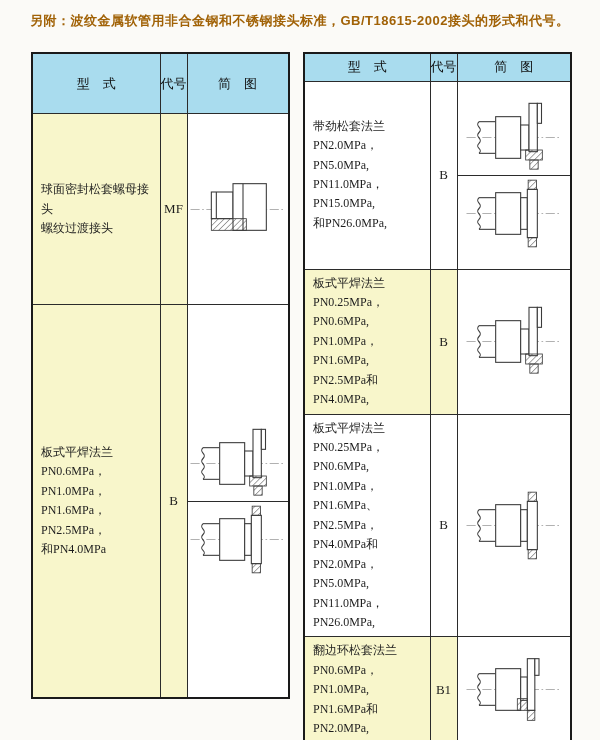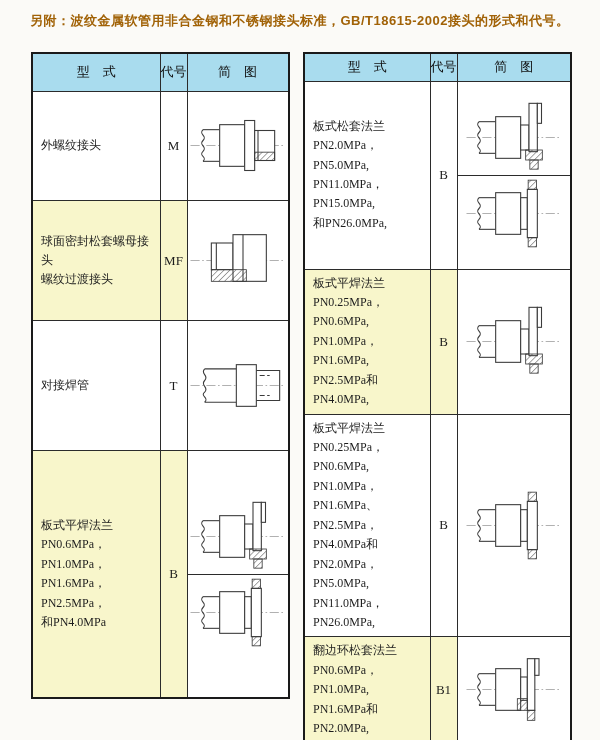--- a/index.html
+++ b/index.html
@@ -77,70 +77,33 @@
         <col style="width:128px">
         <col style="width:27px">
         <col style="width:95px">
       </colgroup>
     <tbody>
         <tr>
       <th>型　式</th>
       <th>代号</th>
       <th>简　图</th>
     </tr>
-    <tr class="plain lr1">
-      <td class="type-cell">外螺纹接头</td>
-      <td class="code-cell">M</td>
-      <td class="diag-cell">
-            <div class="diag-box">
-              <svg class="dsvg" viewBox="0 0 120 90" width="100" height="75" xmlns="http://www.w3.org/2000/svg">
-                <line class="cl" x1="3" y1="45" x2="117" y2="45"></line>
-                <path class="s" d="M18 26 c-6 6 6 7 0 13 c-6 6 6 7 0 13 c-6 6 6 6 0 12"></path>
-                <line class="s" x1="18" y1="26" x2="38" y2="26"></line>
-                <line class="s" x1="18" y1="64" x2="38" y2="64"></line>
-                <rect class="sw" x="38" y="20" width="30" height="50"></rect>
-                <rect class="sw" x="68" y="15" width="12" height="60"></rect>
-                <rect class="sw" x="80" y="27" width="24" height="36"></rect>
-                <line class="s" x1="84" y1="27" x2="84" y2="63"></line>
-                <rect class="h" x="80" y="53" width="24" height="10"></rect>
-              </svg>
-            </div>
-          </td>
-    </tr>
     <tr class="hl lr4">
       <td class="type-cell">球面密封松套螺母接头
 螺纹过渡接头</td>
       <td class="code-cell">MF</td>
       <td class="diag-cell">
             <div class="diag-box">
               <svg class="dsvg" viewBox="0 0 120 90" width="100" height="75" xmlns="http://www.w3.org/2000/svg">
                 <line class="cl" x1="3" y1="45" x2="117" y2="45"></line>
                 <rect class="sw" x="28" y="24" width="26" height="32"></rect>
                 <line class="s" x1="34" y1="24" x2="34" y2="56"></line>
                 <rect class="sw" x="54" y="14" width="40" height="56"></rect>
                 <line class="s" x1="66" y1="14" x2="66" y2="70"></line>
                 <rect class="h" x="28" y="56" width="42" height="14"></rect>
-              </svg>
-            </div>
-          </td>
-    </tr>
-    <tr class="plain lr5">
-      <td class="type-cell">对接焊管</td>
-      <td class="code-cell">T</td>
-      <td class="diag-cell">
-            <div class="diag-box">
-              <svg class="dsvg" viewBox="0 0 120 90" width="100" height="75" xmlns="http://www.w3.org/2000/svg">
-                <line class="cl" x1="3" y1="45" x2="117" y2="45"></line>
-                <path class="s" d="M20 25 c-6 6 6 8 0 14 c-6 6 6 8 0 14 c-6 5 6 6 0 12"></path>
-                <line class="s" x1="20" y1="25" x2="58" y2="25"></line>
-                <line class="s" x1="20" y1="65" x2="58" y2="65"></line>
-                <rect class="sw" x="58" y="20" width="24" height="50"></rect>
-                <path class="s" d="M82 27 h28 v36 h-28"></path>
-                <line class="s" x1="86" y1="33" x2="98" y2="33" stroke-dasharray="6 3"></line>
-                <line class="s" x1="86" y1="57" x2="98" y2="57" stroke-dasharray="6 3"></line>
               </svg>
             </div>
           </td>
     </tr>
     <tr class="hl lr6">
       <td class="type-cell">板式平焊法兰
 PN0.6MPa，PN1.0MPa，
 PN1.6MPa，PN2.5MPa，
 和PN4.0MPa</td>
       <td class="code-cell">B</td>
@@ -185,21 +148,21 @@
         <col style="width:27px">
         <col style="width:114px">
       </colgroup>
     <tbody>
         <tr>
       <th>型　式</th>
       <th>代号</th>
       <th>简　图</th>
     </tr>
     <tr class="plain rr1">
-      <td class="type-cell">板式松套法兰
+      <td class="type-cell">带劲松套法兰
 PN2.0MPa，PN5.0MPa,
 PN11.0MPa，PN15.0MPa,
 和PN26.0MPa,</td>
       <td class="code-cell">B</td>
       <td class="diag-cell">
         <div class="diag-stack">
           <div class="half">
                 <svg class="dsvg" viewBox="0 0 120 90" width="100" height="75" xmlns="http://www.w3.org/2000/svg">
                   <line class="cl" x1="3" y1="45" x2="117" y2="45"></line>
                   <path class="s" d="M18 26 c-6 6 6 7 0 13 c-6 6 6 7 0 13 c-6 6 6 6 0 12"></path>

